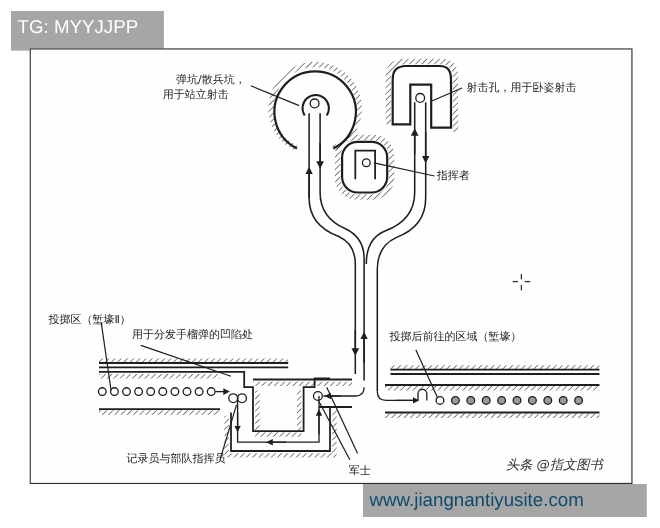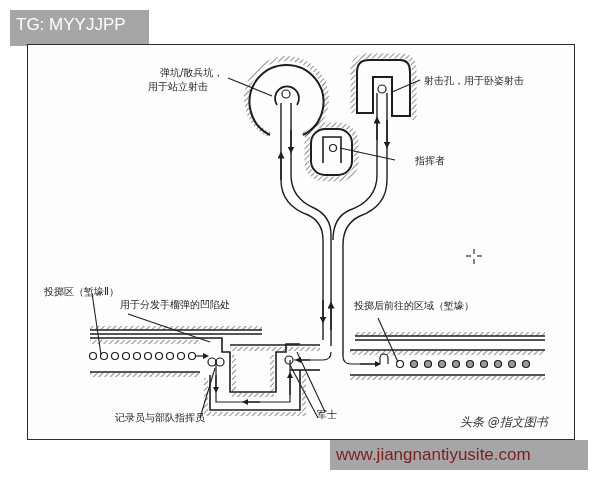--- a/index.html
+++ b/index.html
@@ -14,21 +14,21 @@
     }
     .frame {
       position: absolute; left: 27px; top: 44px; width: 548px; height: 396px;
       border: 1.5px solid #2b2b2b; box-sizing: border-box; background: #fefefe;
     }
     svg.diagram { position: absolute; left: 0; top: 0; }
     .lbl { position: absolute; font-size: 10px; color: #222; white-space: nowrap; line-height: 14px; }
     .credit { position: absolute; left: 460px; top: 414px; font-size: 12px; color: #333; font-style: italic; }
     .watermark-bottom {
       position: absolute; left: 330px; top: 440px; width: 258px; height: 30px;
-      background: #a6a6a6; color: #7f1d1d; font-size: 17px; line-height: 30px;
+      background: #a6a6a6; color: #0c4a6e; font-size: 17px; line-height: 30px;
       padding-left: 6px; box-sizing: border-box; font-family: "Liberation Sans", sans-serif;
     }
   </style>
 </head>
 <body>
 
 <div class="watermark-top">TG: MYYJJPP</div>
 
 <div class="frame"></div>
 
@@ -163,22 +163,22 @@
     <line x1="474" y1="249" x2="474" y2="254"></line>
       <line x1="474" y1="259" x2="474" y2="264"></line>
     <line x1="466" y1="256" x2="471" y2="256"></line>
       <line x1="477" y1="256" x2="482" y2="256"></line>
   </g>
 </svg>
 
 <div class="lbl" style="left:160px; top:66px;">弹坑/散兵坑，</div>
 <div class="lbl" style="left:148px; top:80px;">用于站立射击</div>
 <div class="lbl" style="left:424px; top:74px;">射击孔，用于卧姿射击</div>
-<div class="lbl" style="left:415px; top:154px;">指挥者</div>
+<div class="lbl" style="left:397px; top:154px;">指挥者</div>
 <div class="lbl" style="left:44px; top:285px;">投掷区（堑壕Ⅱ）</div>
 <div class="lbl" style="left:120px; top:298px;">用于分发手榴弹的凹陷处</div>
-<div class="lbl" style="left:354px; top:300px;font-family:Liberation Mono, monospace;">投掷后前往的区域（堑壕）</div>
+<div class="lbl" style="left:354px; top:300px;">投掷后前往的区域（堑壕）</div>
 <div class="lbl" style="left:115px; top:411px;">记录员与部队指挥员</div>
-<div class="lbl" style="left:317px; top:408px;">军士</div>
+<div class="lbl" style="left:317px; top:422px;">军士</div>
 
 <div class="credit">头条 @指文图书</div>
 
 <div class="watermark-bottom">www.jiangnantiyusite.com</div>
 
 </body></html>

